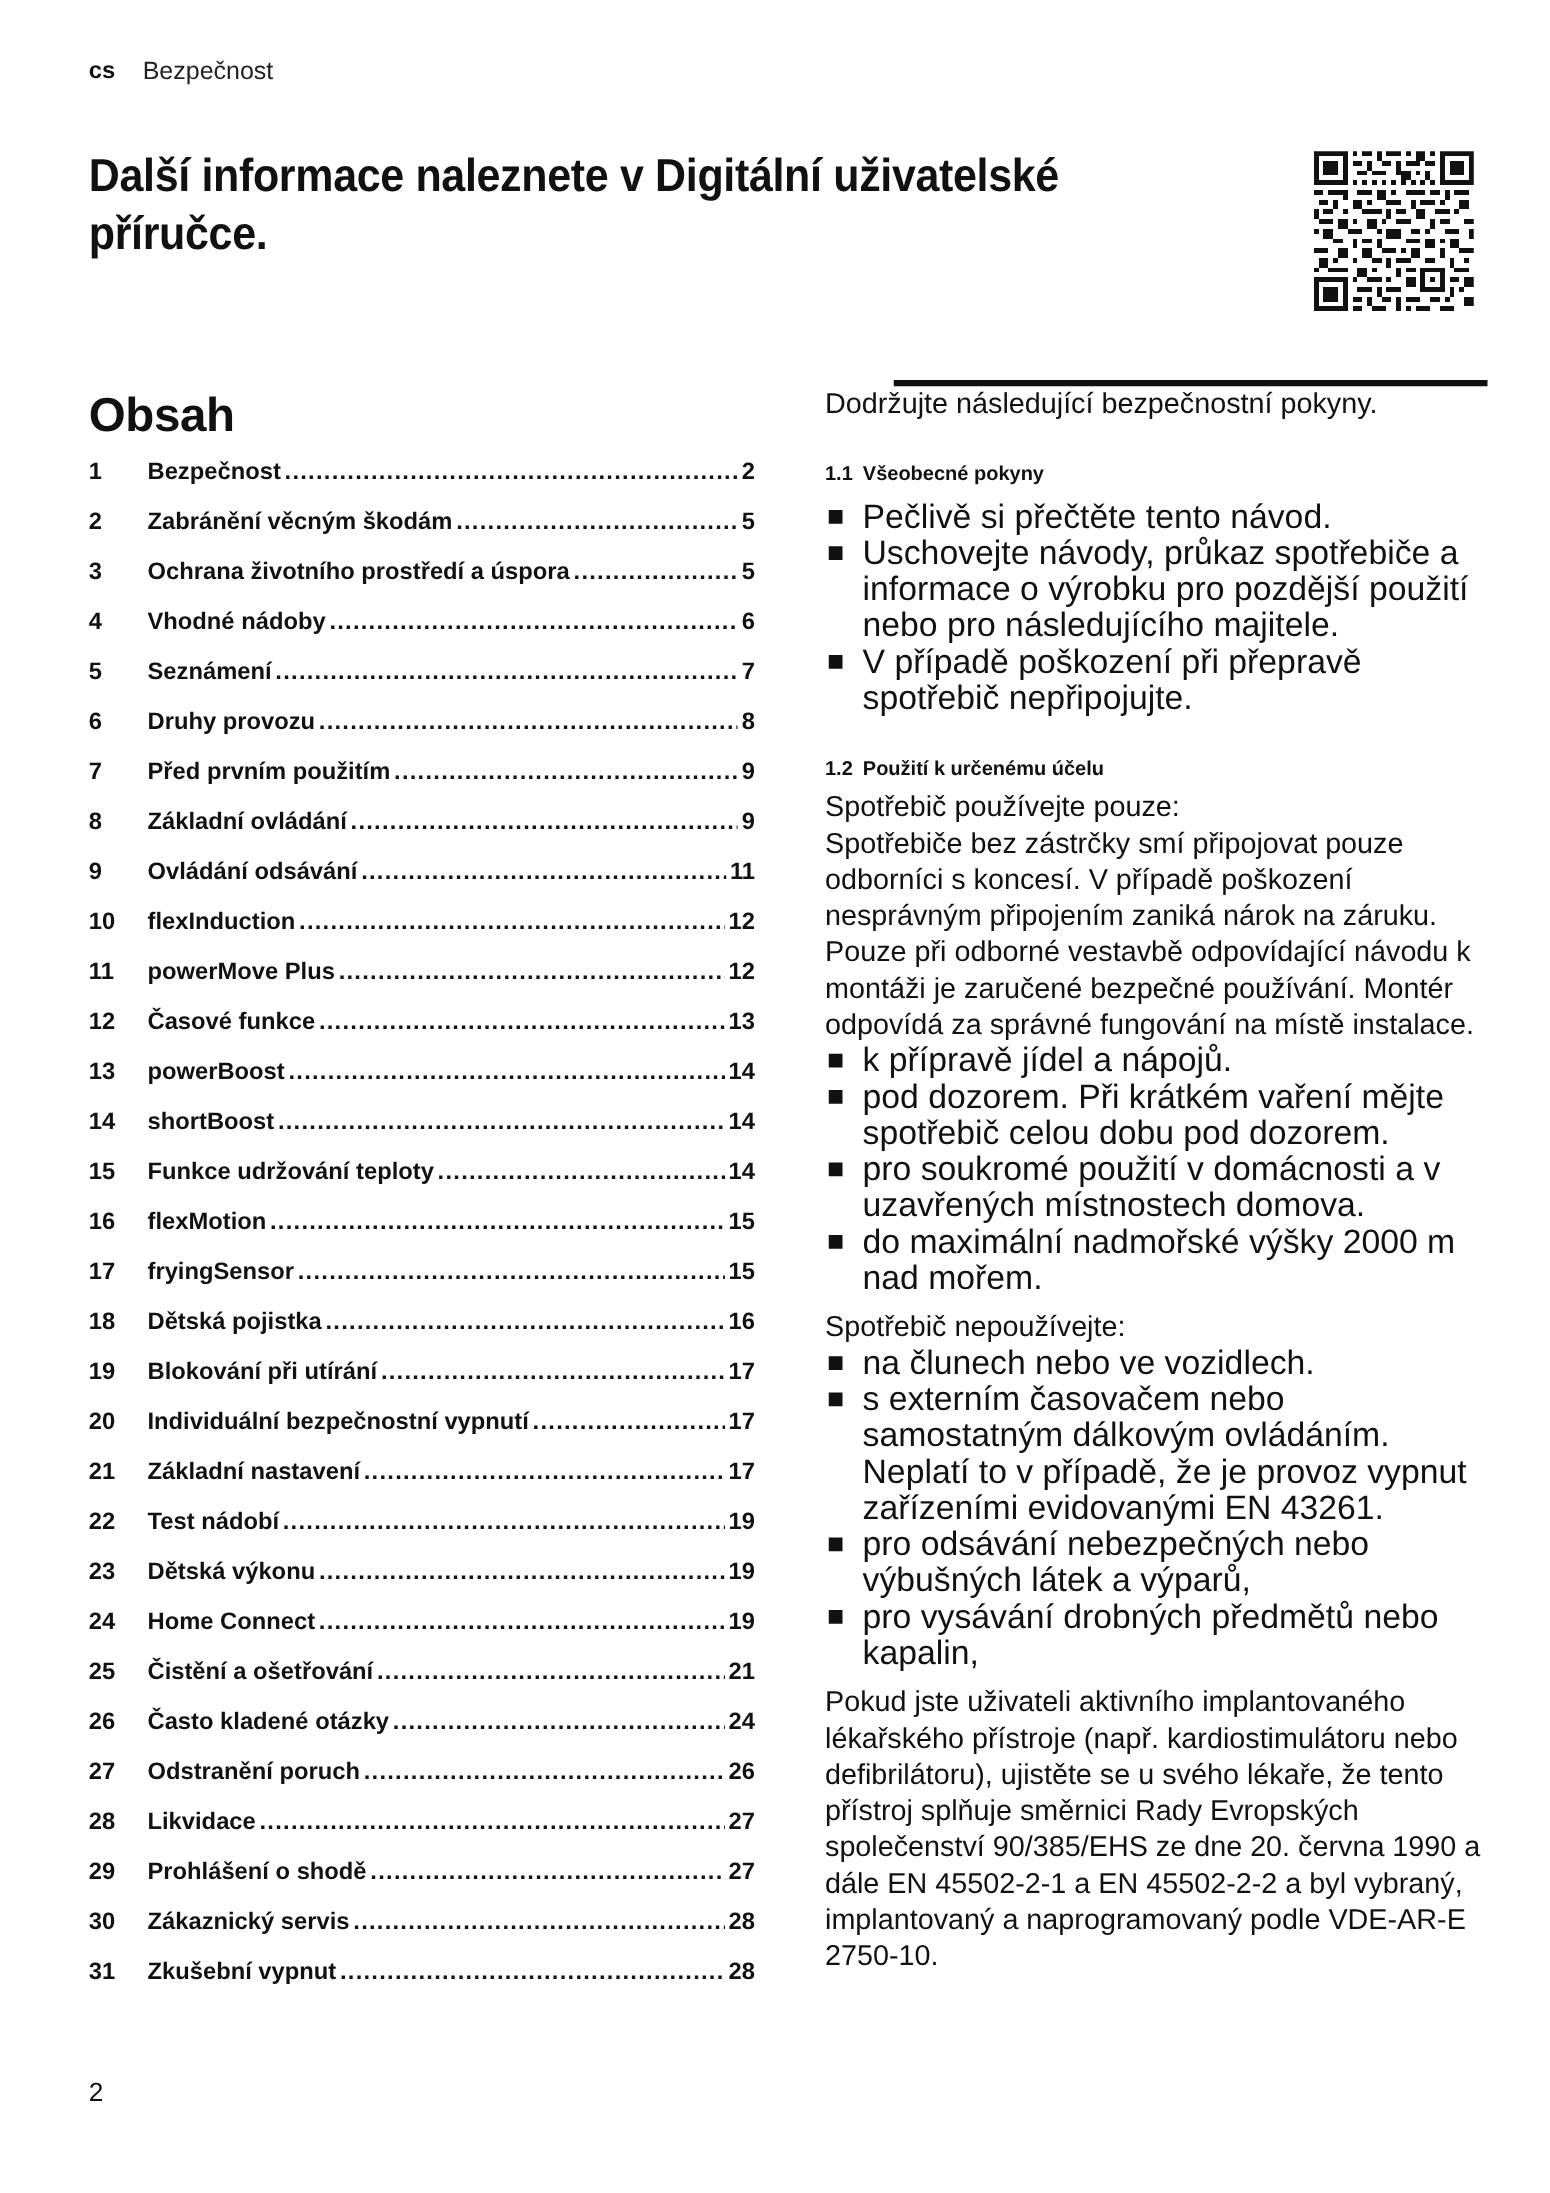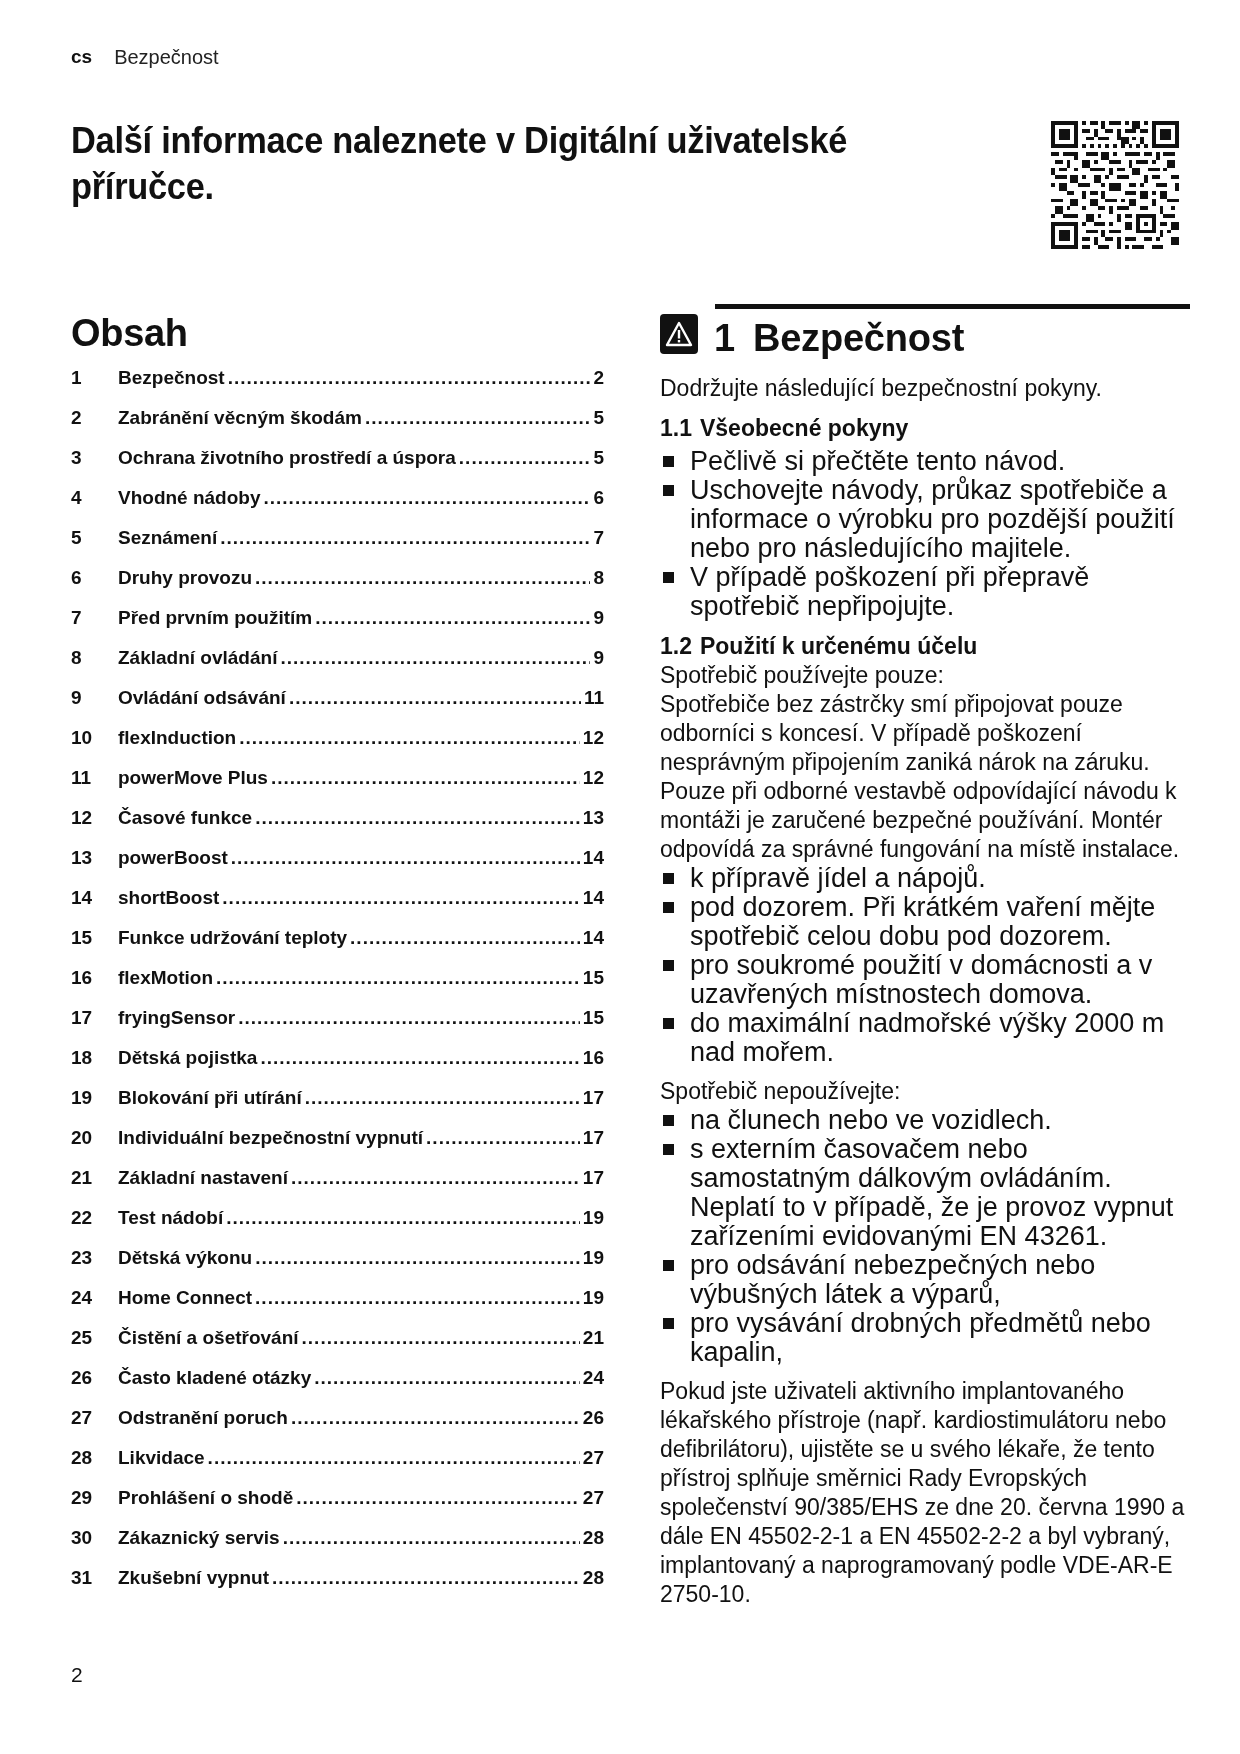--- a/index.html
+++ b/index.html
@@ -28,21 +28,21 @@
 
     .right-col { position: absolute; left: 660px; top: 300px; width: 530px; }
     .sec-rule { position: absolute; left: 715px; top: 304px; width: 475px; height: 5px; background: #111; }
     .sec-heading { display: flex; align-items: center; margin-top: 10px; height: 56px; }
     .warn-box { width: 38px; height: 40px; background: #111; border-radius: 4px; display: flex; align-items: center; justify-content: center; margin-right: 16px; margin-top: -8px; }
     .sec-title { font-size: 38px; font-weight: bold; letter-spacing: -0.2px; }
     .sec-title .num { margin-right: 18px; }
 
     .body-text { font-size: 23px; line-height: 29px; color: #111; }
     .intro { margin-top: 8px; }
-    .sub-heading { font-size: 23px; font-weight: bold; margin-top: 10px; line-height: 30px; }
+    .sub-heading { font-size: 16px; font-weight: bold; margin-top: 28px; line-height: 30px; }
     .sub-heading .num { margin-right: 8px; }
 
     .bullets { list-style: none; margin-top: 4px; }
     .bullets li { position: relative; padding-left: 30px; font-size: 27px; line-height: 29px; }
     .bullets li .sq { position: absolute; left: 3px; top: 9px; width: 11px; height: 11px; background: #111; }
 
     .gap-s { margin-top: 10px; }
   </style>
 </head>
 <body>
@@ -273,30 +273,20 @@
         <span class="toc-num">31</span>
         <span class="toc-title">Zkušební vypnut</span>
         <span class="toc-dots"></span>
         <span class="toc-page">28</span>
       </li>
   </ol>
 </div>
 
 <div class="sec-rule"></div>
 <div class="right-col">
-  <div class="sec-heading">
-    <span class="warn-box">
-      <svg width="28" height="26" viewBox="0 0 28 26">
-        <path d="M14 2 L26 24 H2 Z" fill="none" stroke="#fff" stroke-width="2.4" stroke-linejoin="round"></path>
-        <rect x="12.8" y="9" width="2.4" height="8.5" fill="#fff"></rect>
-        <rect x="12.8" y="19" width="2.4" height="2.4" fill="#fff"></rect>
-      </svg>
-    </span>
-    <h2 class="sec-title"><span class="num">1</span><span>Bezpečnost</span></h2>
-  </div>
 
   <p class="body-text intro">Dodržujte následující bezpečnostní pokyny.</p>
 
   <h3 class="sub-heading"><span class="num">1.1</span><span>Všeobecné pokyny</span></h3>
   <ul class="bullets">
     <li><span class="sq"></span><span>Pečlivě si přečtěte tento návod.</span></li>
     <li><span class="sq"></span><span>Uschovejte návody, průkaz spotřebiče a informace o výrobku pro pozdější použití nebo pro následujícího majitele.</span></li>
     <li><span class="sq"></span><span>V případě poškození při přepravě spotřebič nepřipojujte.</span></li>
   </ul>
 

